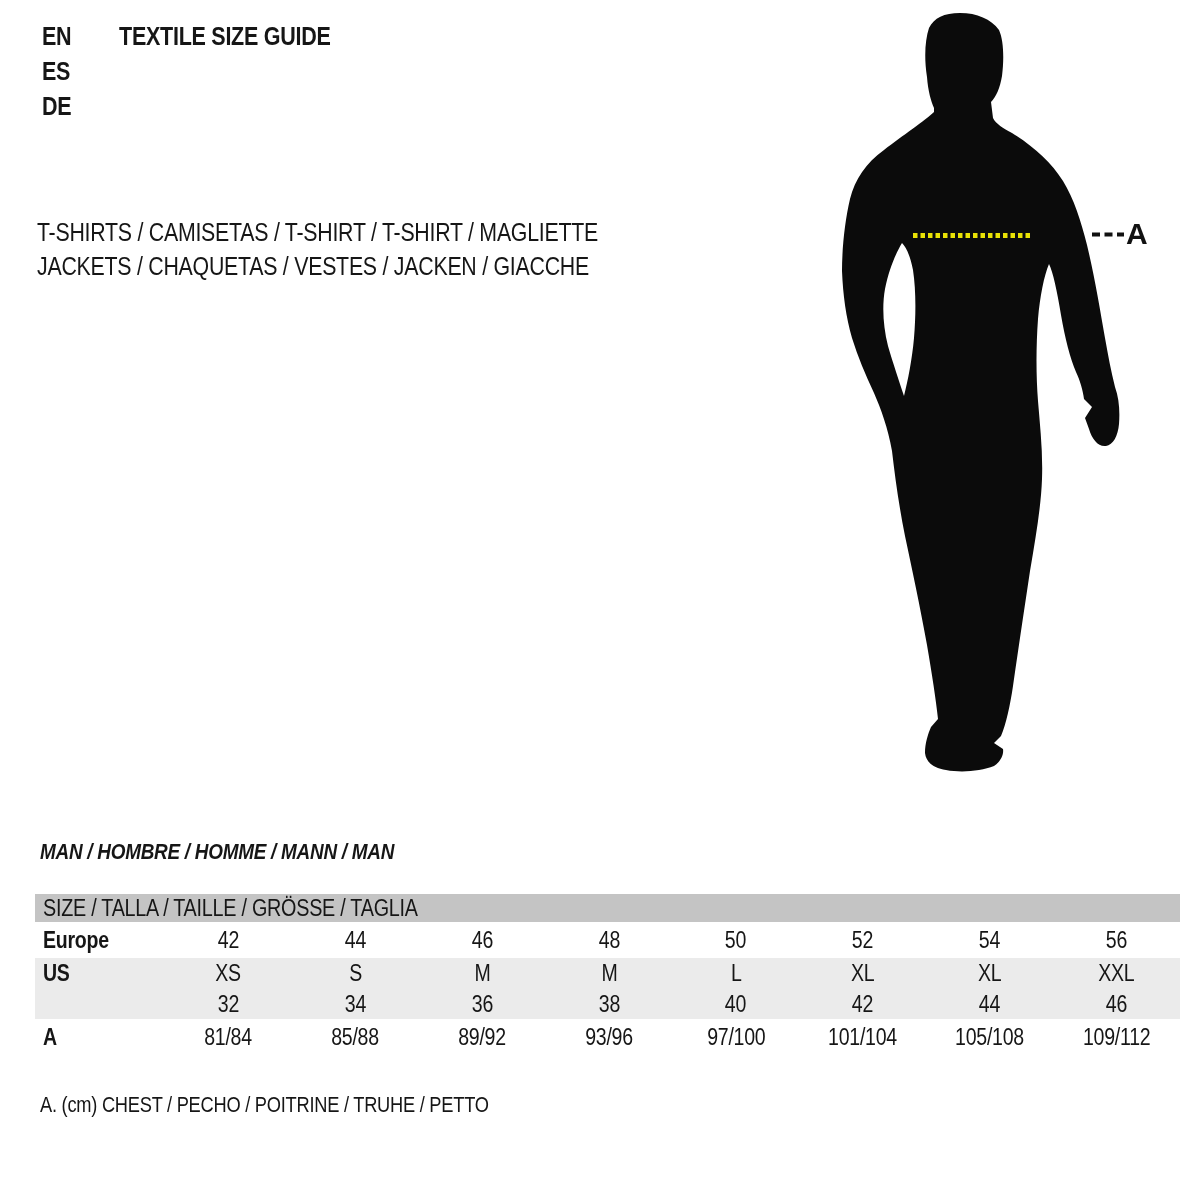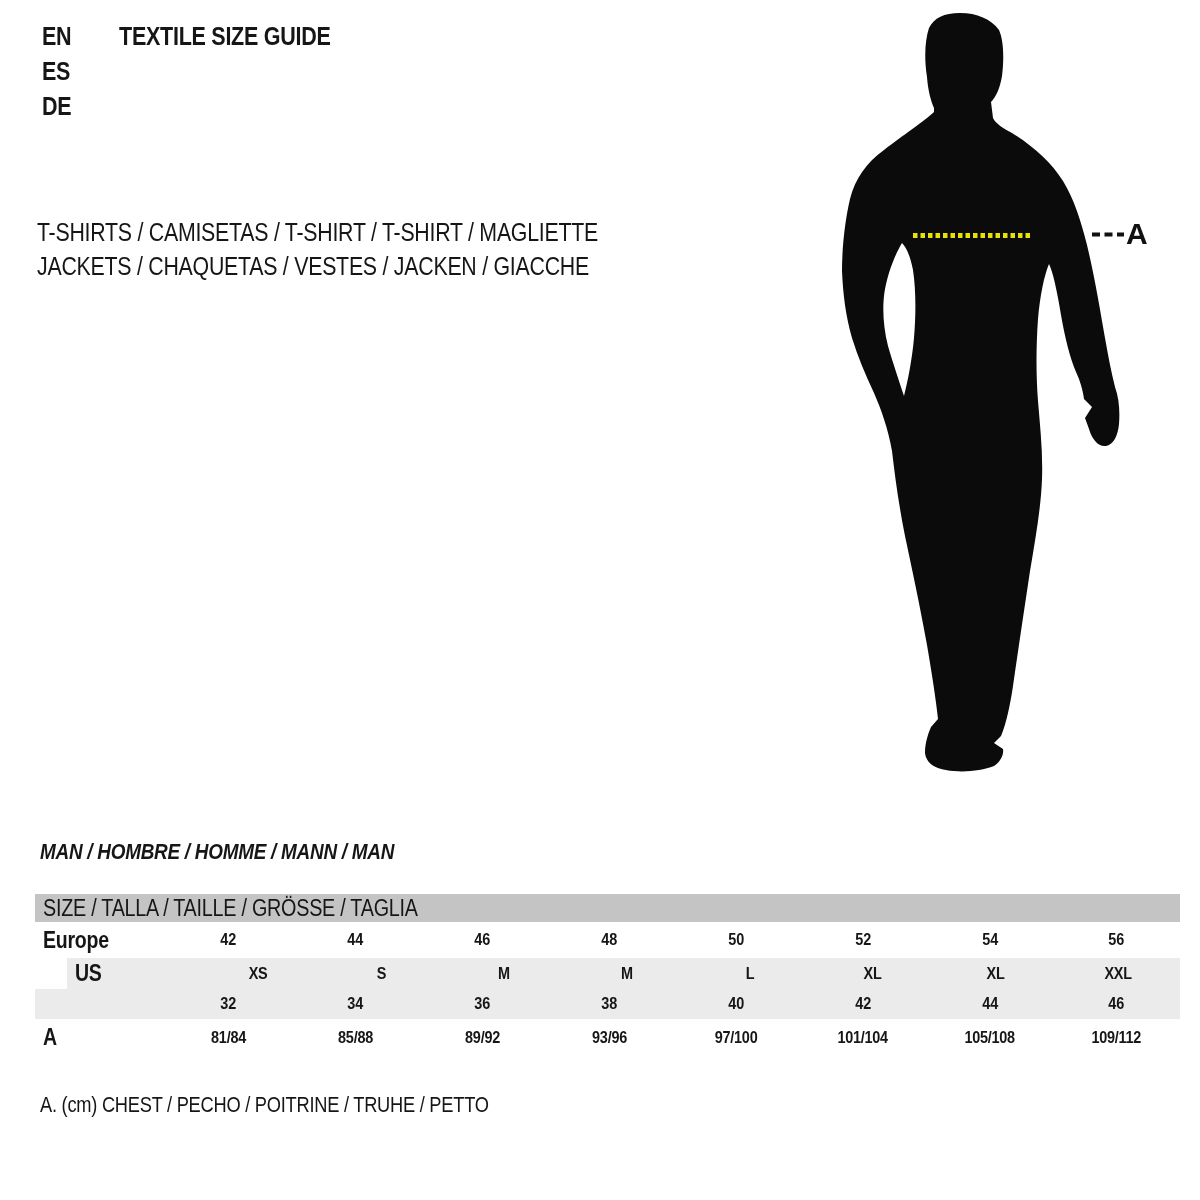--- a/index.html
+++ b/index.html
@@ -38,26 +38,26 @@
   
   .section-title { position: absolute; left: 40px; top: 836px; font-size: 22px; font-weight: 700; line-height: 32px; font-style: italic; }
   
   .size-table { position: absolute; left: 35px; top: 894px; width: 1145px; }
   .thead {
     height: 28px; line-height: 28px; background: #c4c4c4;
     padding-left: 8px; font-size: 23px; font-weight: 400;
   }
   .trow { display: flex; align-items: center; }
   .trow.r0 { height: 36px; align-items: center; }
-  .trow.r1 { height: 31px; margin-left: 32px; }
+  .trow.r1 { height: 31px; }
   .trow.r2 { height: 30px; }
   .trow.r3 { height: 37px; }
   .trow.shaded { background: #ebebeb; }
   .tlabel { width: 130px; padding-left: 8px; font-size: 23px; font-weight: 700; }
-  .tcell { flex: 1; text-align: center; font-size: 17px; font-weight: 700; }
+  .tcell { flex: 1; text-align: center; font-size: 23px; font-weight: 400; }
   .tcell .cond, .tlabel .cond { transform: scaleX(0.85); }
   .tcell .cond { transform-origin: 50% 50%; }
   
   .footnote { position: absolute; left: 40px; top: 1090px; font-size: 22px; font-weight: 400; line-height: 30px; }
   .footnote .cond { transform: scaleX(0.83); }
 </style>
 </head>
 <body>
 
 <div class="canvas">

